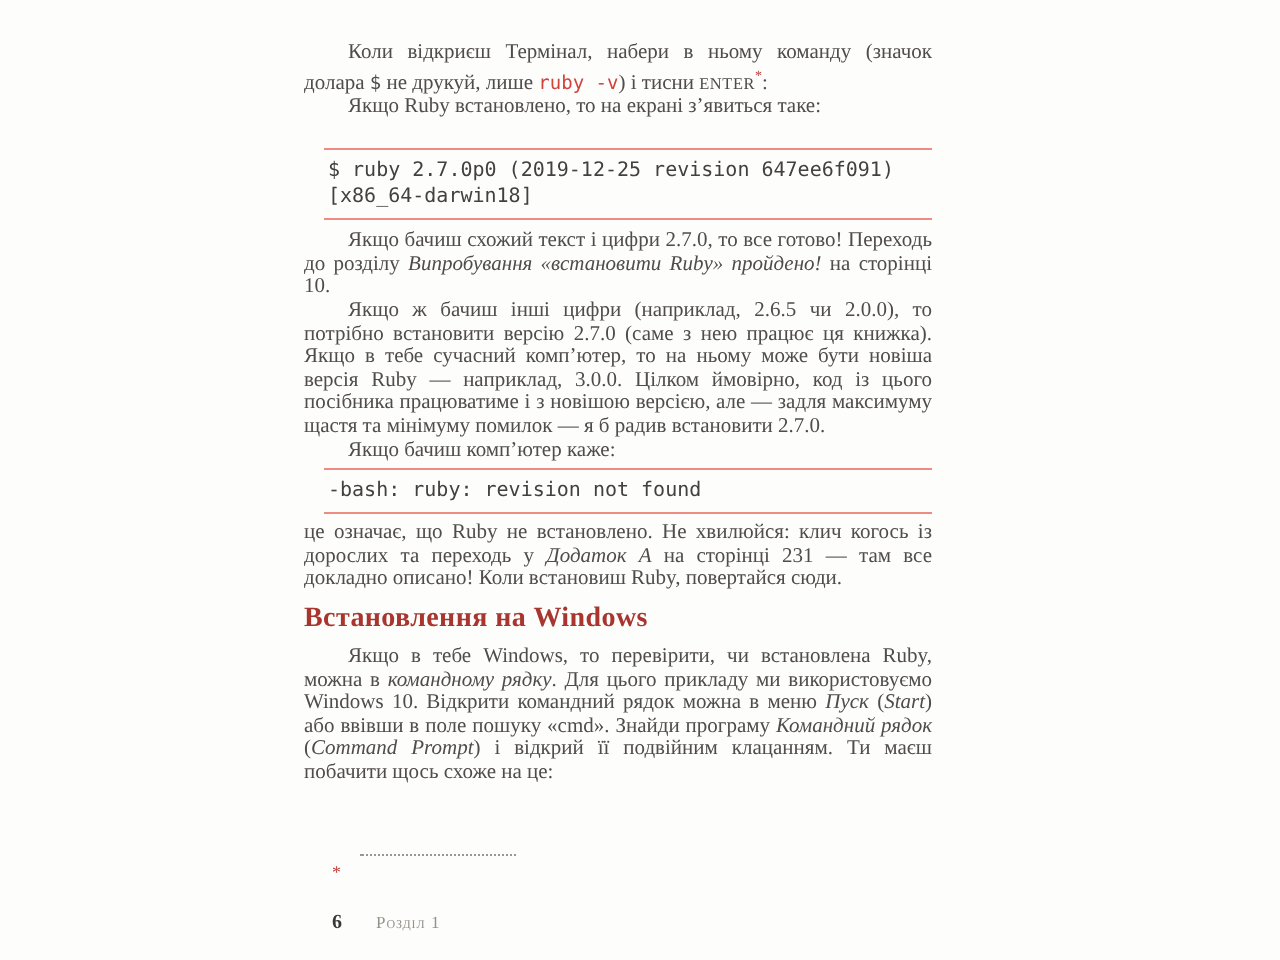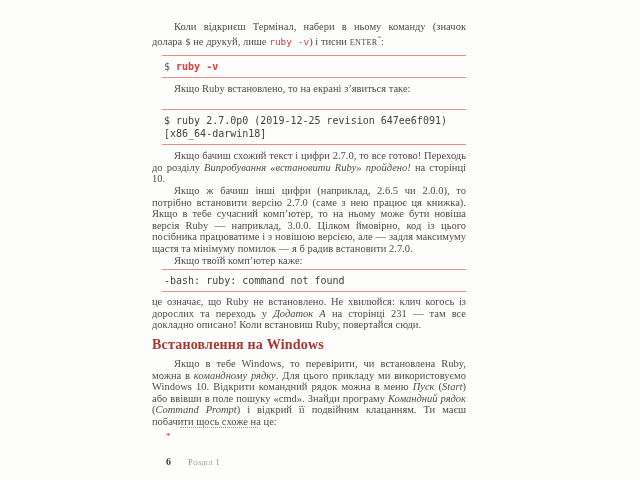--- a/index.html
+++ b/index.html
@@ -58,42 +58,39 @@
   }
 </style>
 </head>
 <body>
 
 <div class="page">
   <div class="column">
 
     <p class="body indent"><span class="s-plain">Коли відкриєш Термінал, набери в ньому команду (значок долара </span><span class="s-code">$</span><span class="s-plain"> не друкуй, лише </span><span class="s-cmd-inline">ruby -v</span><span class="s-plain">) і тисни </span><span class="s-sc">ENTER</span><span class="s-sup">*</span><span class="s-plain">:</span></p>
 
-    <div class="codeblock">
-      <code><span class="s-prompt">$ </span><span class="s-cmd">ruby -v</span></code>
-    </div>
 
     <p class="body indent"><span class="s-plain">Якщо Ruby встановлено, то на екрані з’явиться таке:</span></p>
 
     <div class="codeblock" style="margin-top:15px;">
       <code>
           <div>$ ruby 2.7.0p0 (2019-12-25 revision 647ee6f091)</div>
           <div>[x86_64-darwin18]</div>
         </code>
     </div>
 
     <p class="body indent mt4"><span class="s-plain">Якщо бачиш схожий текст і цифри 2.7.0, то все готово! Переходь до розділу </span><span class="s-i">Випробування «встановити Ruby» пройдено!</span><span class="s-plain"> на сторінці 10.</span></p>
 
     <p class="body indent"><span class="s-plain">Якщо ж бачиш інші цифри (наприклад, 2.6.5 чи 2.0.0), то потрібно встановити версію 2.7.0 (саме з нею працює ця книжка). Якщо в тебе сучасний комп’ютер, то на ньому може бути новіша версія Ruby — наприклад, 3.0.0. Цілком ймовірно, код із цього посібника працюватиме і з новішою версією, але — задля максимуму щастя та мінімуму помилок — я б радив встановити 2.7.0.</span></p>
 
-    <p class="body indent"><span class="s-plain">Якщо твоїй комп’ютер каже:</span></p>
+    <p class="body indent"><span class="s-plain">Якщо бачиш комп’ютер каже:</span></p>
 
     <div class="codeblock" style="margin-top:3px; margin-bottom:4px;">
       <code>
-          <div>-bash: ruby: command not found</div>
+          <div>-bash: ruby: revision not found</div>
         </code>
     </div>
 
     <p class="body" style="margin-top:3px;"><span class="s-plain">це означає, що Ruby не встановлено. Не хвилюйся: клич когось із дорослих та переходь у </span><span class="s-i">Додаток А</span><span class="s-plain"> на сторінці 231 — там все докладно описано! Коли встановиш Ruby, повертайся сюди.</span></p>
 
     <h2 class="section-heading" style="margin-top:6px;">Встановлення на Windows</h2>
 
     <p class="body indent"><span class="s-plain">Якщо в тебе Windows, то перевірити, чи встановлена Ruby, можна в </span><span class="s-i">командному рядку</span><span class="s-plain">. Для цього прикладу ми використовуємо Windows 10. Відкрити командний рядок можна в меню </span><span class="s-i">Пуск</span><span class="s-plain"> (</span><span class="s-i">Start</span><span class="s-plain">) або ввівши в поле пошуку «cmd». Знайди програму </span><span class="s-i">Командний рядок</span><span class="s-plain"> (</span><span class="s-i">Command Prompt</span><span class="s-plain">) і відкрий її подвійним клацанням. Ти маєш побачити щось схоже на це:</span></p>
   </div>
 

